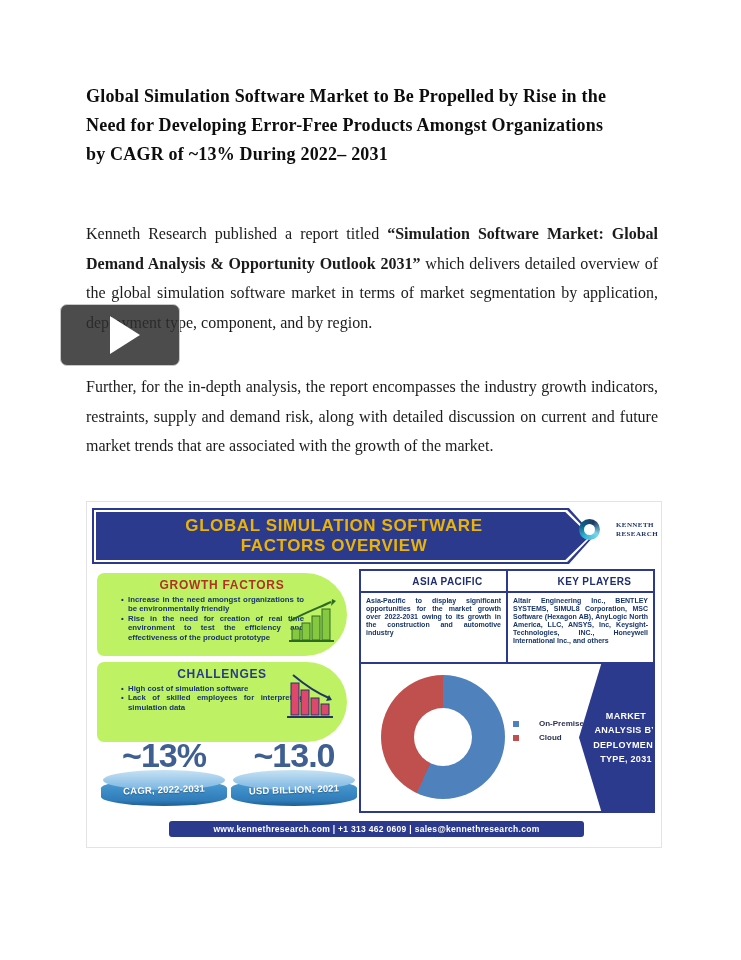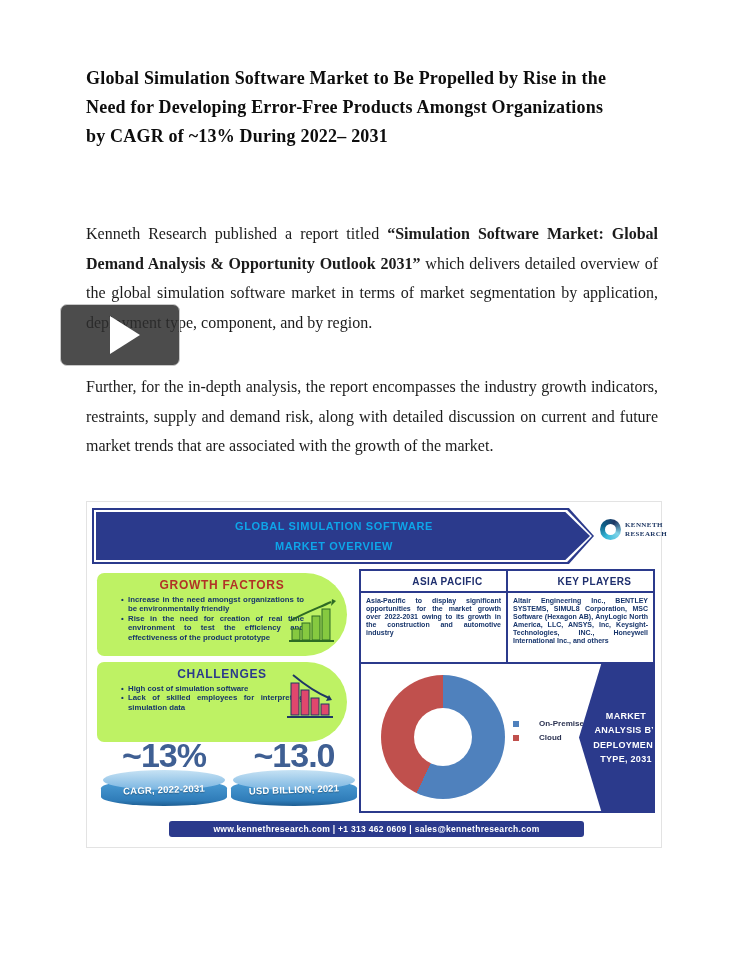--- a/index.html
+++ b/index.html
@@ -3,21 +3,21 @@
 <meta charset="utf-8">
 <style>
   * { margin:0; padding:0; box-sizing:border-box; }
   html,body { background:#ffffff; }
   body {
     width:741px; height:960px; position:relative; overflow:hidden;
     font-family:"Liberation Serif", serif;
   }
 
   
-  .title-block { position:absolute; left:86px; top:64px; width:582px; }
+  .title-block { position:absolute; left:86px; top:82px; width:582px; }
   .title-line {
     font-size:18px; font-weight:bold; color:#0d0d0d;
     line-height:29px; letter-spacing:0.2px;
   }
   .para {
     position:absolute; left:86px; width:572px;
     font-size:16px; line-height:29.5px; color:#1b1b1b; text-align:justify;
   }
   #para1 { top:219px; }
   #para2 { top:372px; }
@@ -46,24 +46,24 @@
   
   .banner { position:absolute; left:5px; top:6px; width:502px; height:56px; }
   .banner-layer { position:absolute; clip-path:polygon(0 0, 95% 0, 100% 50%, 95% 100%, 0 100%); }
   .banner-outer { inset:0; background:#2b3a8c; }
   .banner-mid   { inset:2px; background:#ffffff; }
   .banner-inner {
     inset:4px; background:#2b3a8c;
     display:flex; flex-direction:column; align-items:center; justify-content:center;
     padding-right:18px;
   }
-  .banner-text { color:#0ea5e9; font-weight:bold; font-size:11px; line-height:20px; letter-spacing:0.6px; }
-
-  
-  .logo { position:absolute; left:513px; top:17px; display:flex; align-items:center; gap:4px; }
+  .banner-text { color:#eab308; font-weight:bold; font-size:17px; line-height:20px; letter-spacing:0.6px; }
+
+  
+  .logo { position:absolute; left:492px; top:17px; display:flex; align-items:center; gap:16px; }
   .logo-ring {
     width:21px; height:21px; border-radius:50%; position:relative;
     background:conic-gradient(from 210deg, #35b8d8, #0d6088, #1f3864, #7ed3e8, #35b8d8);
   }
   .logo-ring::after { content:""; position:absolute; inset:5px; background:#fff; border-radius:50%; }
   .logo-text { font-family:"Liberation Serif", serif; font-size:7px; font-weight:bold; color:#1f3864; line-height:1.2; letter-spacing:0.4px; }
 
   
   .info-box {
     position:absolute; left:10px; width:250px;
@@ -167,21 +167,21 @@
   <div class="play-triangle"></div>
 </div>
 
 <div class="infographic">
 
   <div class="banner">
     <div class="banner-layer banner-outer"></div>
     <div class="banner-layer banner-mid"></div>
     <div class="banner-layer banner-inner">
       <div class="banner-text">GLOBAL SIMULATION SOFTWARE</div>
-      <div class="banner-text">MARKET OVERVIEW</div>
+      <div class="banner-text">FACTORS OVERVIEW</div>
     </div>
   </div>
 
   <div class="logo">
     <div class="logo-ring"></div>
     <div class="logo-text">
       <div>KENNETH</div>
       <div>RESEARCH</div>
     </div>
   </div>

